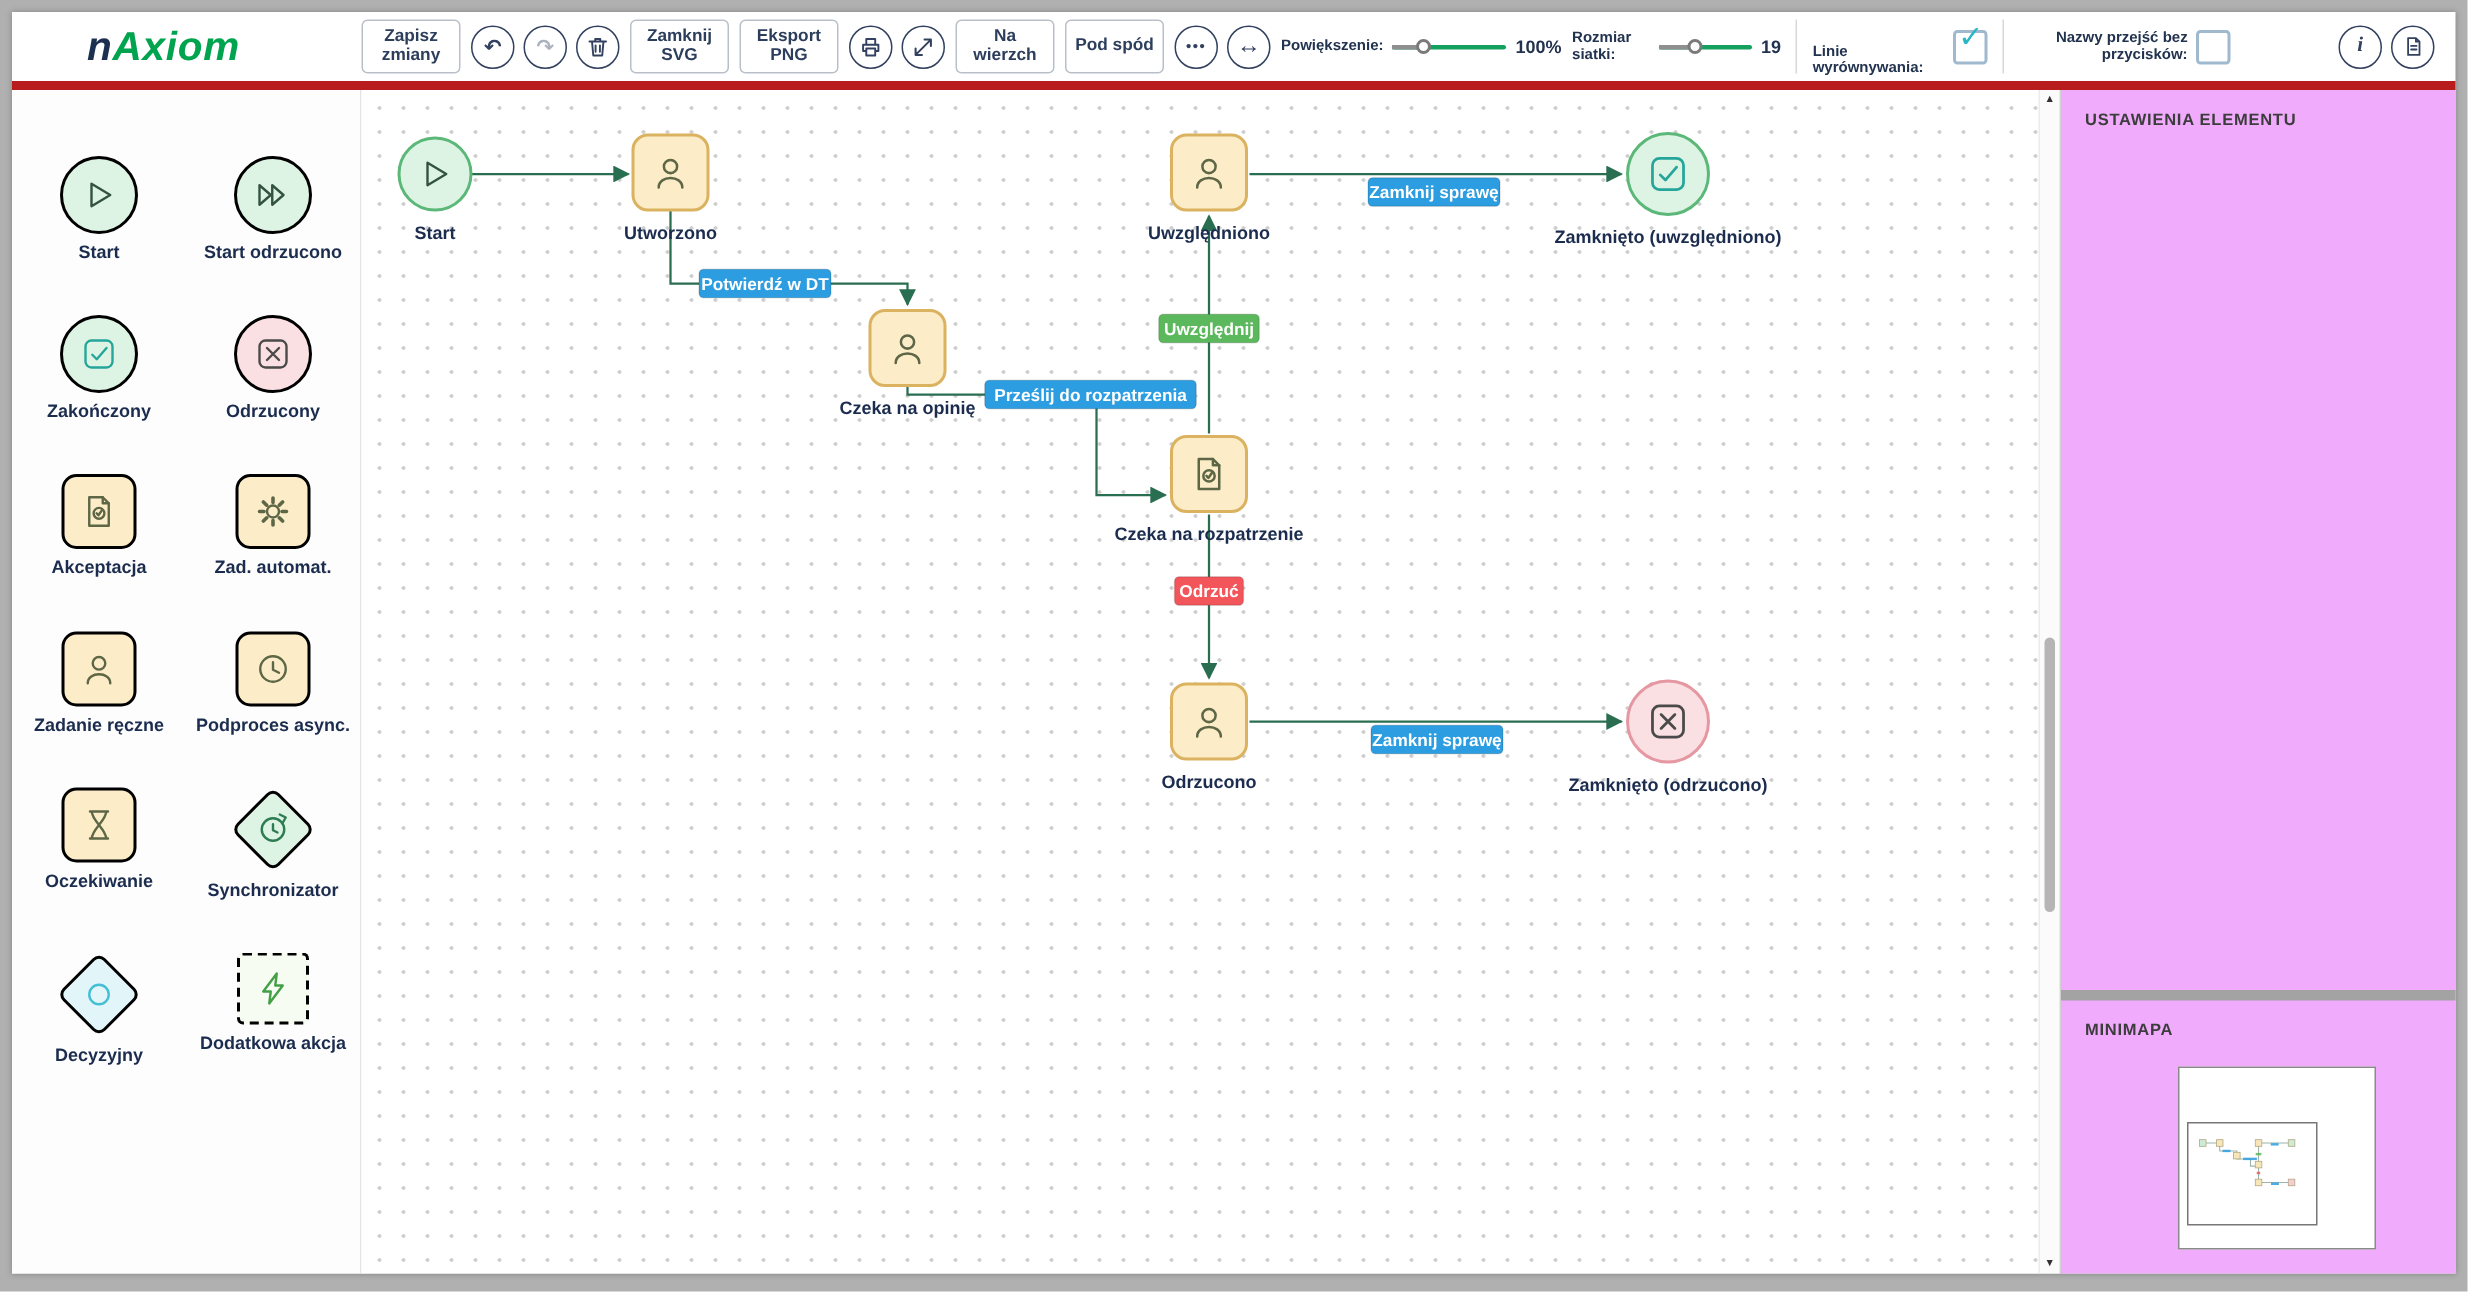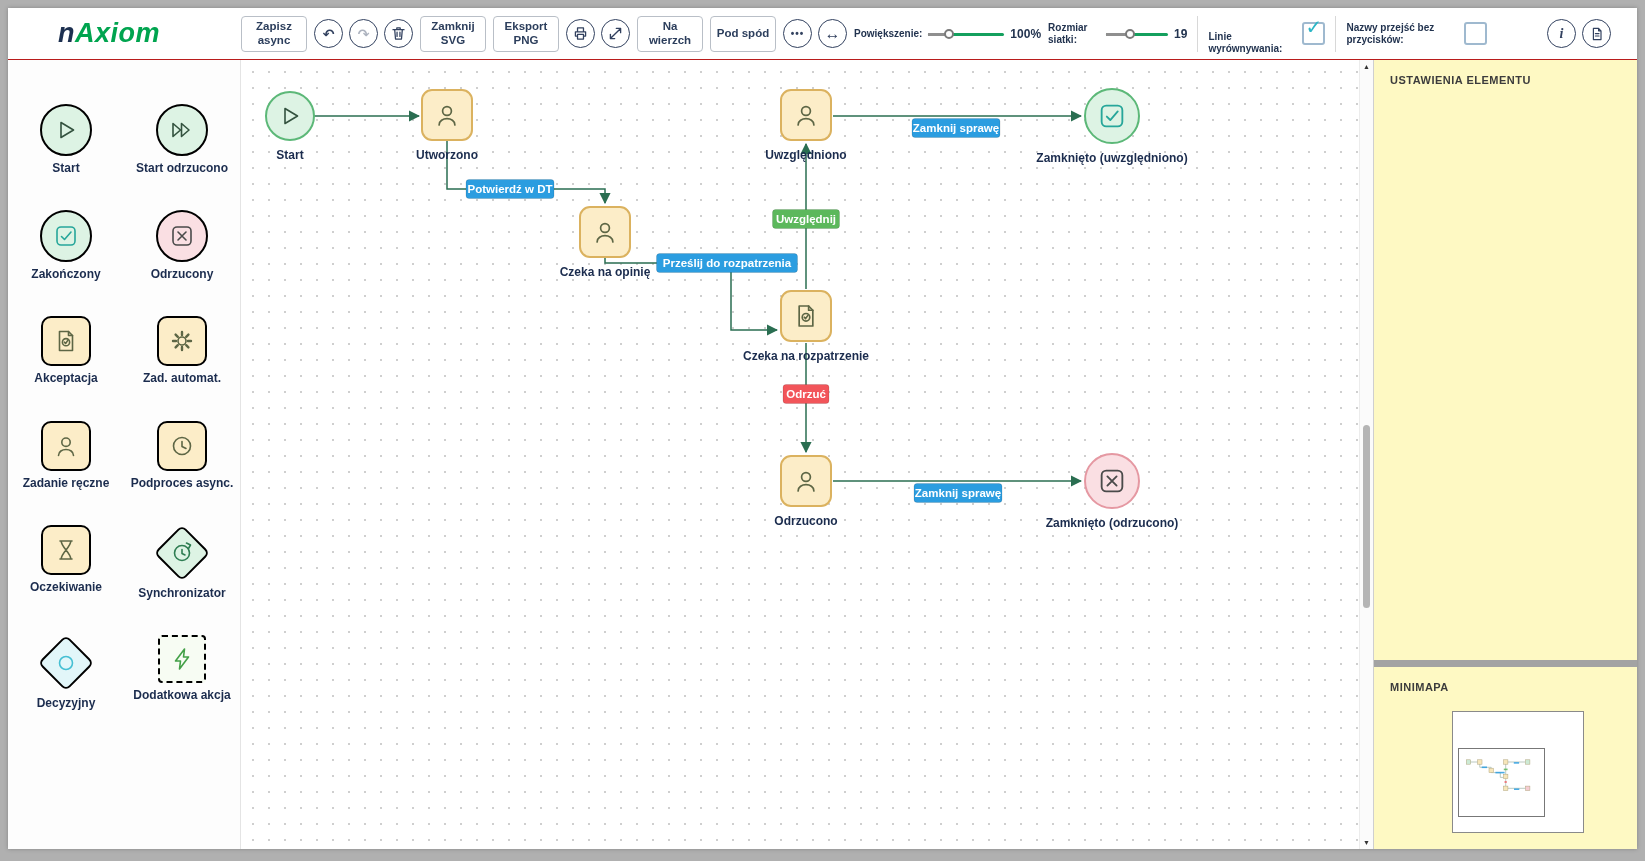--- a/index.html
+++ b/index.html
@@ -4,35 +4,35 @@
 <style>
   html,body{margin:0;padding:0;}
   body{
     width:1645px;height:861px;background:#b0b0b0;overflow:hidden;
     font-family:"Liberation Sans","DejaVu Sans",sans-serif;
   }
   .frame{padding:8px 8px 12px 8px;box-sizing:border-box;height:861px;}
   .app{background:#fff;height:841px;display:flex;flex-direction:column;box-shadow:0 0 4px rgba(0,0,0,.25);}
 
   
-  .topbar{height:52px;min-height:52px;display:flex;align-items:center;gap:7px;border-bottom:1px solid #b91c1c;padding-right:26px;box-sizing:border-box;}
+  .topbar{height:52px;min-height:52px;display:flex;align-items:center;gap:7px;border-bottom:6px solid #b91c1c;padding-right:14px;box-sizing:border-box;}
   .logo{width:226px;min-width:226px;padding-left:50px;box-sizing:border-box;font-size:27px;font-weight:bold;font-style:italic;letter-spacing:.5px;}
   .logo-n{color:#1d3050;}
   .logo-ax{color:#00a44f;}
   .btn{width:66px;height:36px;background:#fff;border:1px solid #b9bfc7;border-radius:4px;
        font-family:inherit;font-size:11.5px;font-weight:bold;color:#2c3e5c;line-height:1.15;
        display:flex;align-items:center;justify-content:center;text-align:center;padding:2px 4px;box-sizing:border-box;cursor:pointer;}
   .grp{display:flex;gap:6px;align-items:center;}
   .iconbtn{width:29px;height:29px;border-radius:50%;border:1.6px solid #32415f;background:#fff;color:#32415f;
            display:flex;align-items:center;justify-content:center;font-size:14px;font-weight:bold;padding:0;cursor:pointer;font-family:inherit;}
   .iconbtn .dim{opacity:.4;}
   .iconbtn svg{display:block;}
   .hlabel{font-size:10px;font-weight:bold;color:#22334f;line-height:1.15;}
   .nowrap{white-space:nowrap;}
-  .w52{width:52px;} .w88{width:88px;margin-top:18px;} .w110{width:112px;}
+  .w52{width:52px;} .w88{width:88px;margin-top:18px;} .w110{width:112px;text-align:right;}
   .hvalue{font-size:12px;font-weight:bold;color:#22334f;}
   .slider{position:relative;height:12px;cursor:pointer;}
   .slider.zoom{width:76px;} .slider.grid{width:62px;}
   .track-green{position:absolute;left:0;right:0;top:5px;height:3px;background:#14a05e;border-radius:2px;}
   .track-gray{position:absolute;left:0;width:20px;top:5px;height:3px;background:#8f8f8f;z-index:2;}
   .knob{position:absolute;left:16px;top:1px;width:10px;height:10px;border-radius:50%;background:#fdfdfd;border:2px solid #7a7a7a;z-index:3;box-sizing:border-box;}
   .vdiv{width:1px;height:36px;background:#d8d8d8;margin:0 3px;}
   .checkbox{width:19px;height:19px;min-width:19px;border:2px solid #9fb9cf;border-radius:3px;background:#fff;position:relative;cursor:pointer;box-sizing:content-box;}
   .tick{color:#2bb6c6;font-size:20px;font-weight:bold;position:absolute;left:1px;top:-7px;line-height:1;}
 
@@ -62,36 +62,36 @@
     background-size:16px 16px;background-position:4px 4px;overflow:hidden;}
   .canvas svg{position:absolute;top:0;left:0;}
   .nlabel{font-family:"Liberation Sans","DejaVu Sans",sans-serif;font-size:12px;font-weight:bold;fill:#1b2c4e;}
   .blabel{font-family:"Liberation Sans","DejaVu Sans",sans-serif;font-size:11.5px;font-weight:bold;fill:#ffffff;}
 
   .vscroll{width:13px;min-width:13px;background:#fbfbfb;border-left:1px solid #ececec;position:relative;}
   .vscroll .arr{position:absolute;left:0;right:0;text-align:center;font-size:7px;color:#333;cursor:pointer;}
   .vscroll .arr.top{top:3px;} .vscroll .arr.bot{bottom:3px;}
   .vthumb{position:absolute;left:3px;width:7px;border-radius:4px;background:#b5b5b5;top:365px;height:183px;cursor:pointer;}
 
-  .rightpanel{width:263px;min-width:263px;border-left:1px solid #cfcfcf;display:flex;flex-direction:column;background:#fef9c3;}
+  .rightpanel{width:263px;min-width:263px;border-left:1px solid #cfcfcf;display:flex;flex-direction:column;background:#f0abfc;}
   .panel-title{padding:14px 16px 10px 16px;font-size:11px;font-weight:bold;color:#3c3c3c;letter-spacing:.5px;}
   .settings-body{flex:1;}
   .minimap-sec{border-top:7px solid #a3a3a3;}
   .minimap-box{width:132px;height:122px;border:1px solid #8a8a8a;margin:8px 0 16px 78px;background:#fff;box-sizing:border-box;}
 </style>
 </head>
 <body>
 
 <div class="frame">
   <div class="app">
 
     <header class="topbar">
       <div class="logo"><span class="logo-n">n</span><span class="logo-ax">Axiom</span></div>
 
-      <button class="btn">Zapisz async</button>
+      <button class="btn">Zapisz zmiany</button>
 
       <div class="grp">
         <button class="iconbtn">
             <span>↶</span>
           </button>
         <button class="iconbtn">
             <span class="dim">↷</span>
           </button>
         <button class="iconbtn">
           <svg width="17" height="17" viewBox="0 0 20 20" fill="none" stroke="#32415f" stroke-width="1.5" stroke-linecap="round" stroke-linejoin="round">

